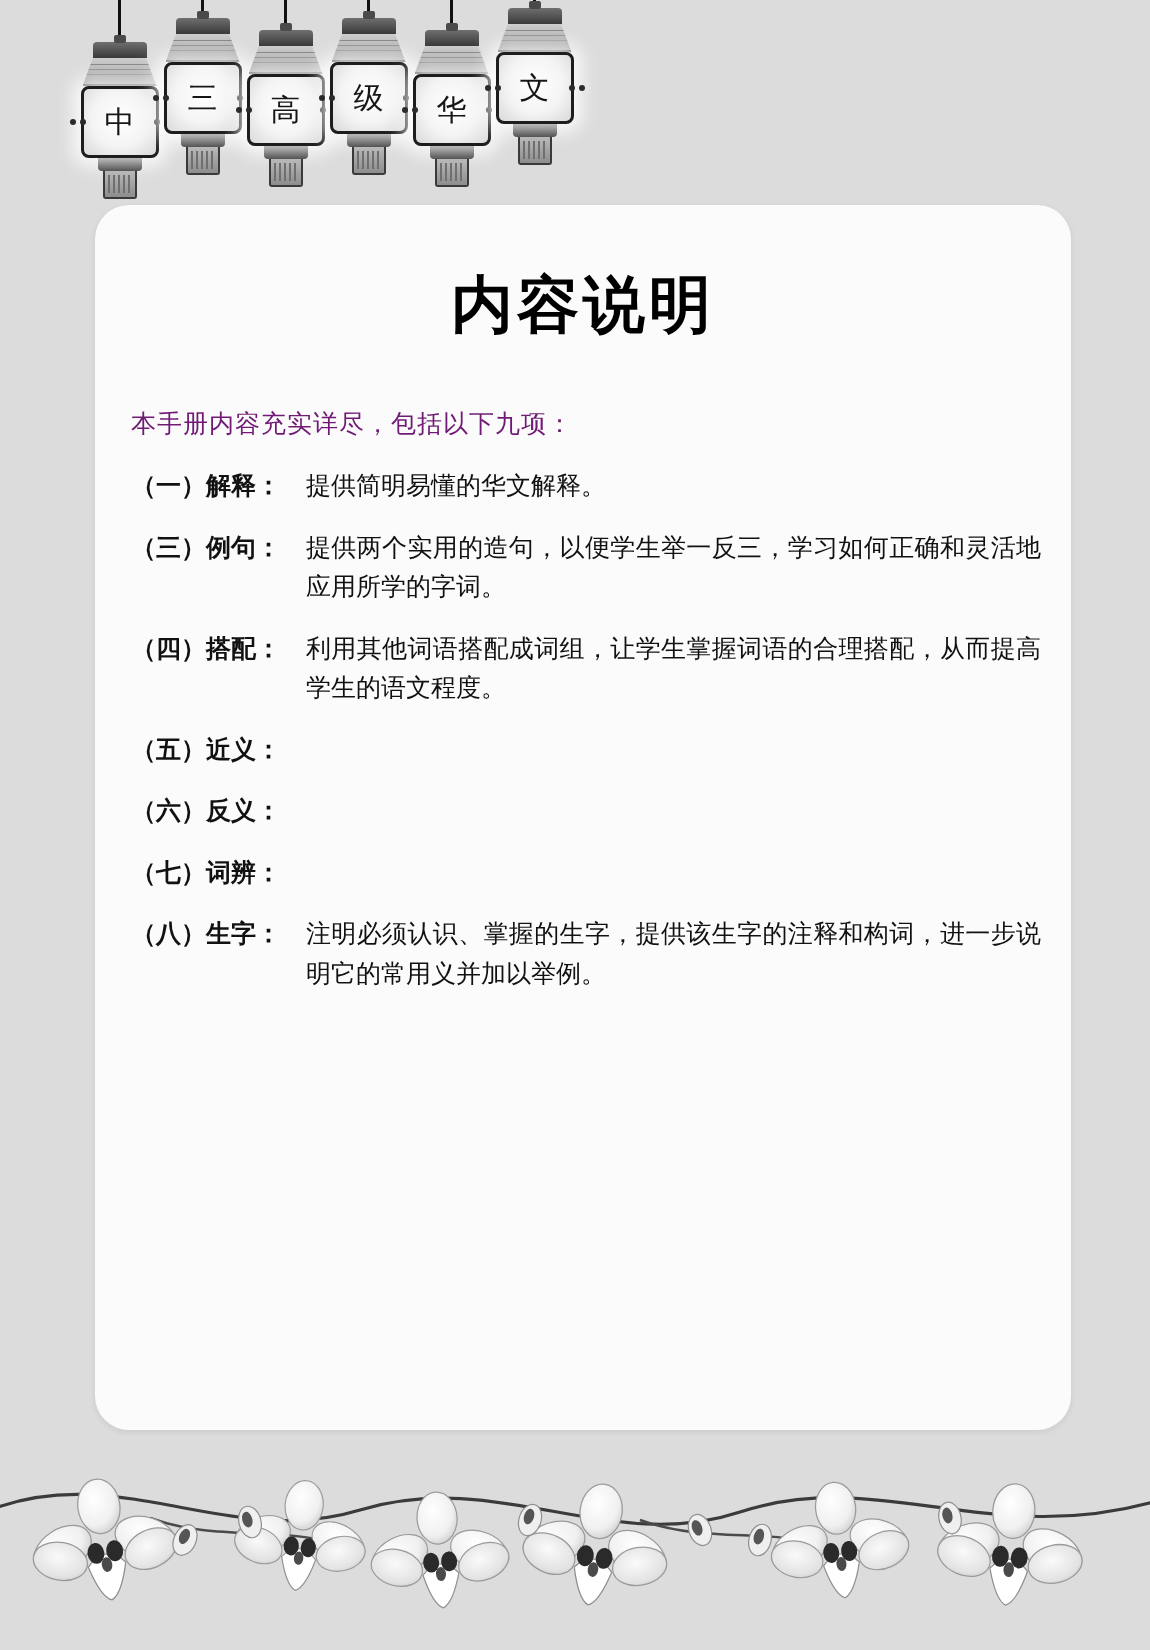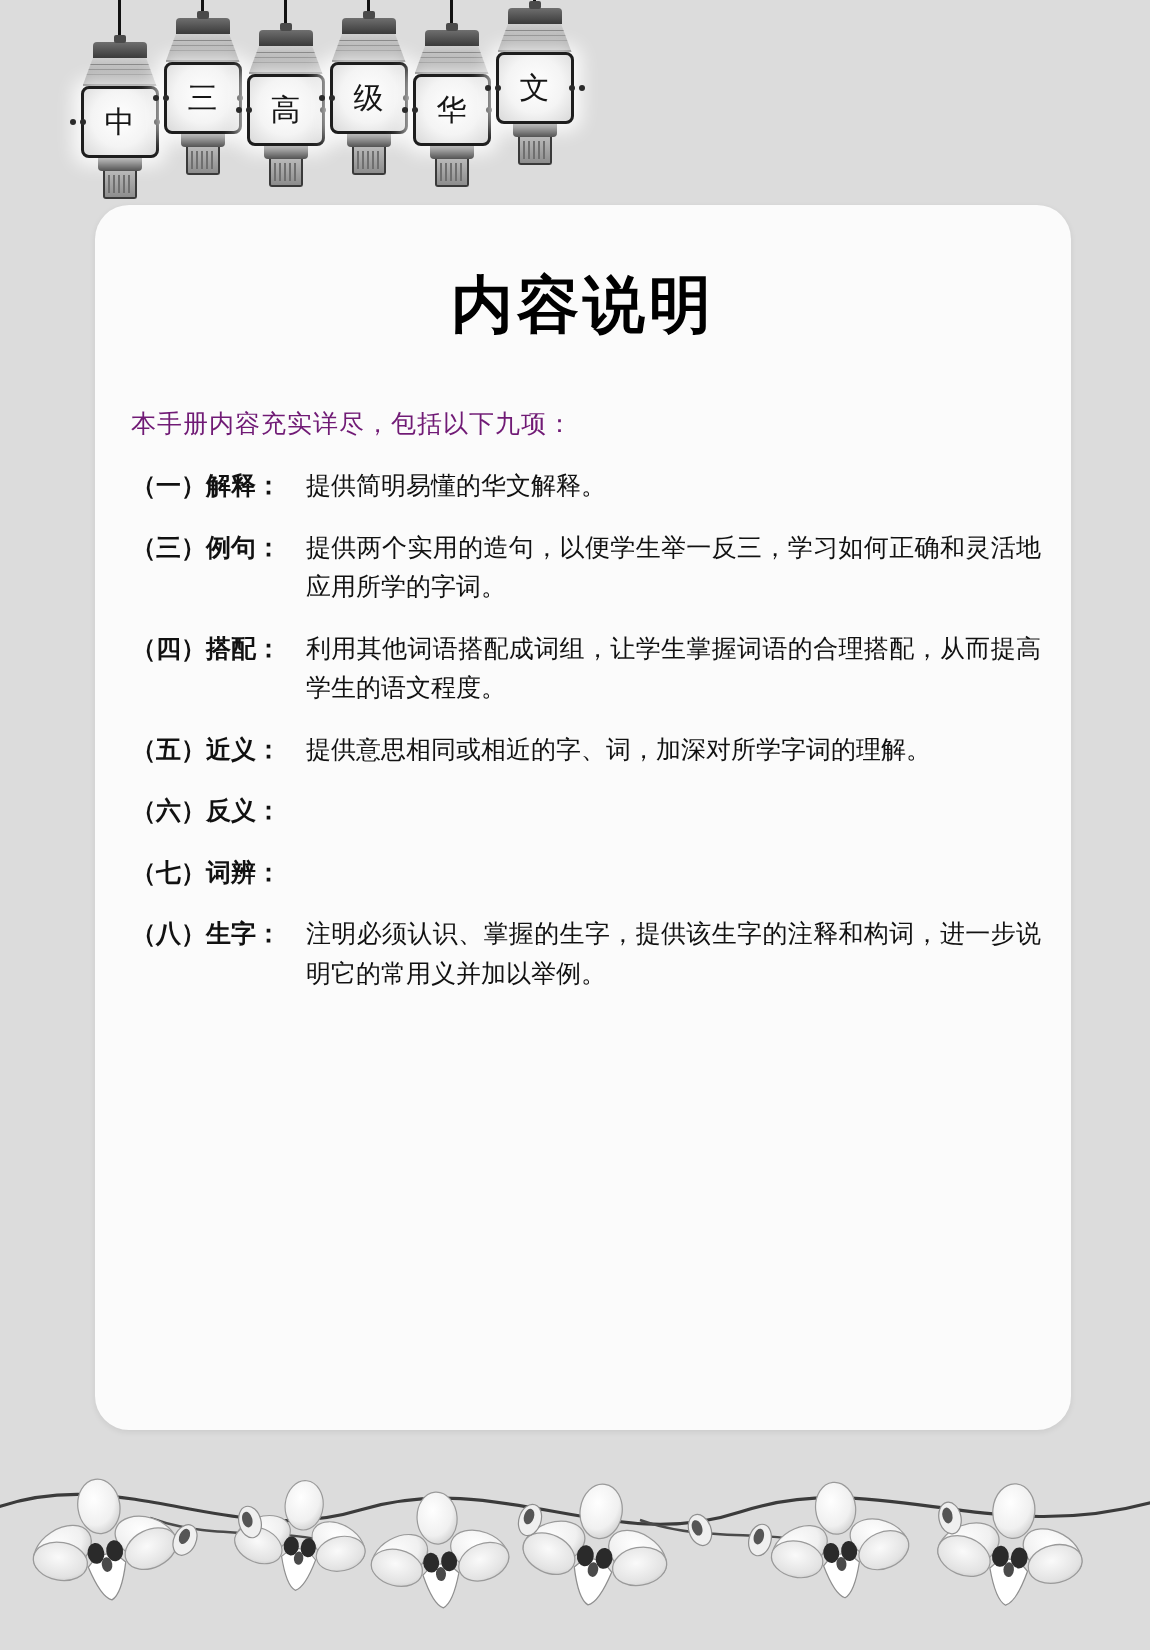--- a/index.html
+++ b/index.html
@@ -213,21 +213,20 @@
     <div class="item">
       <span class="lbl">（三）例句：</span>
       <span class="txt">提供两个实用的造句，以便学生举一反三，学习如何正确和灵活地应用所学的字词。</span>
     </div>
     <div class="item">
       <span class="lbl">（四）搭配：</span>
       <span class="txt">利用其他词语搭配成词组，让学生掌握词语的合理搭配，从而提高学生的语文程度。</span>
     </div>
     <div class="item">
       <span class="lbl">（五）近义：</span>
-      <span class="txt">提供意思相同或相近的字、词，加深对所学字词的理解。</span>
     </div>
     <div class="item">
       <span class="lbl">（六）反义：</span>
     </div>
     <div class="item">
       <span class="lbl">（七）词辨：</span>
     </div>
     <div class="item">
       <span class="lbl">（八）生字：</span>
       <span class="txt">注明必须认识、掌握的生字，提供该生字的注释和构词，进一步说明它的常用义并加以举例。</span>

